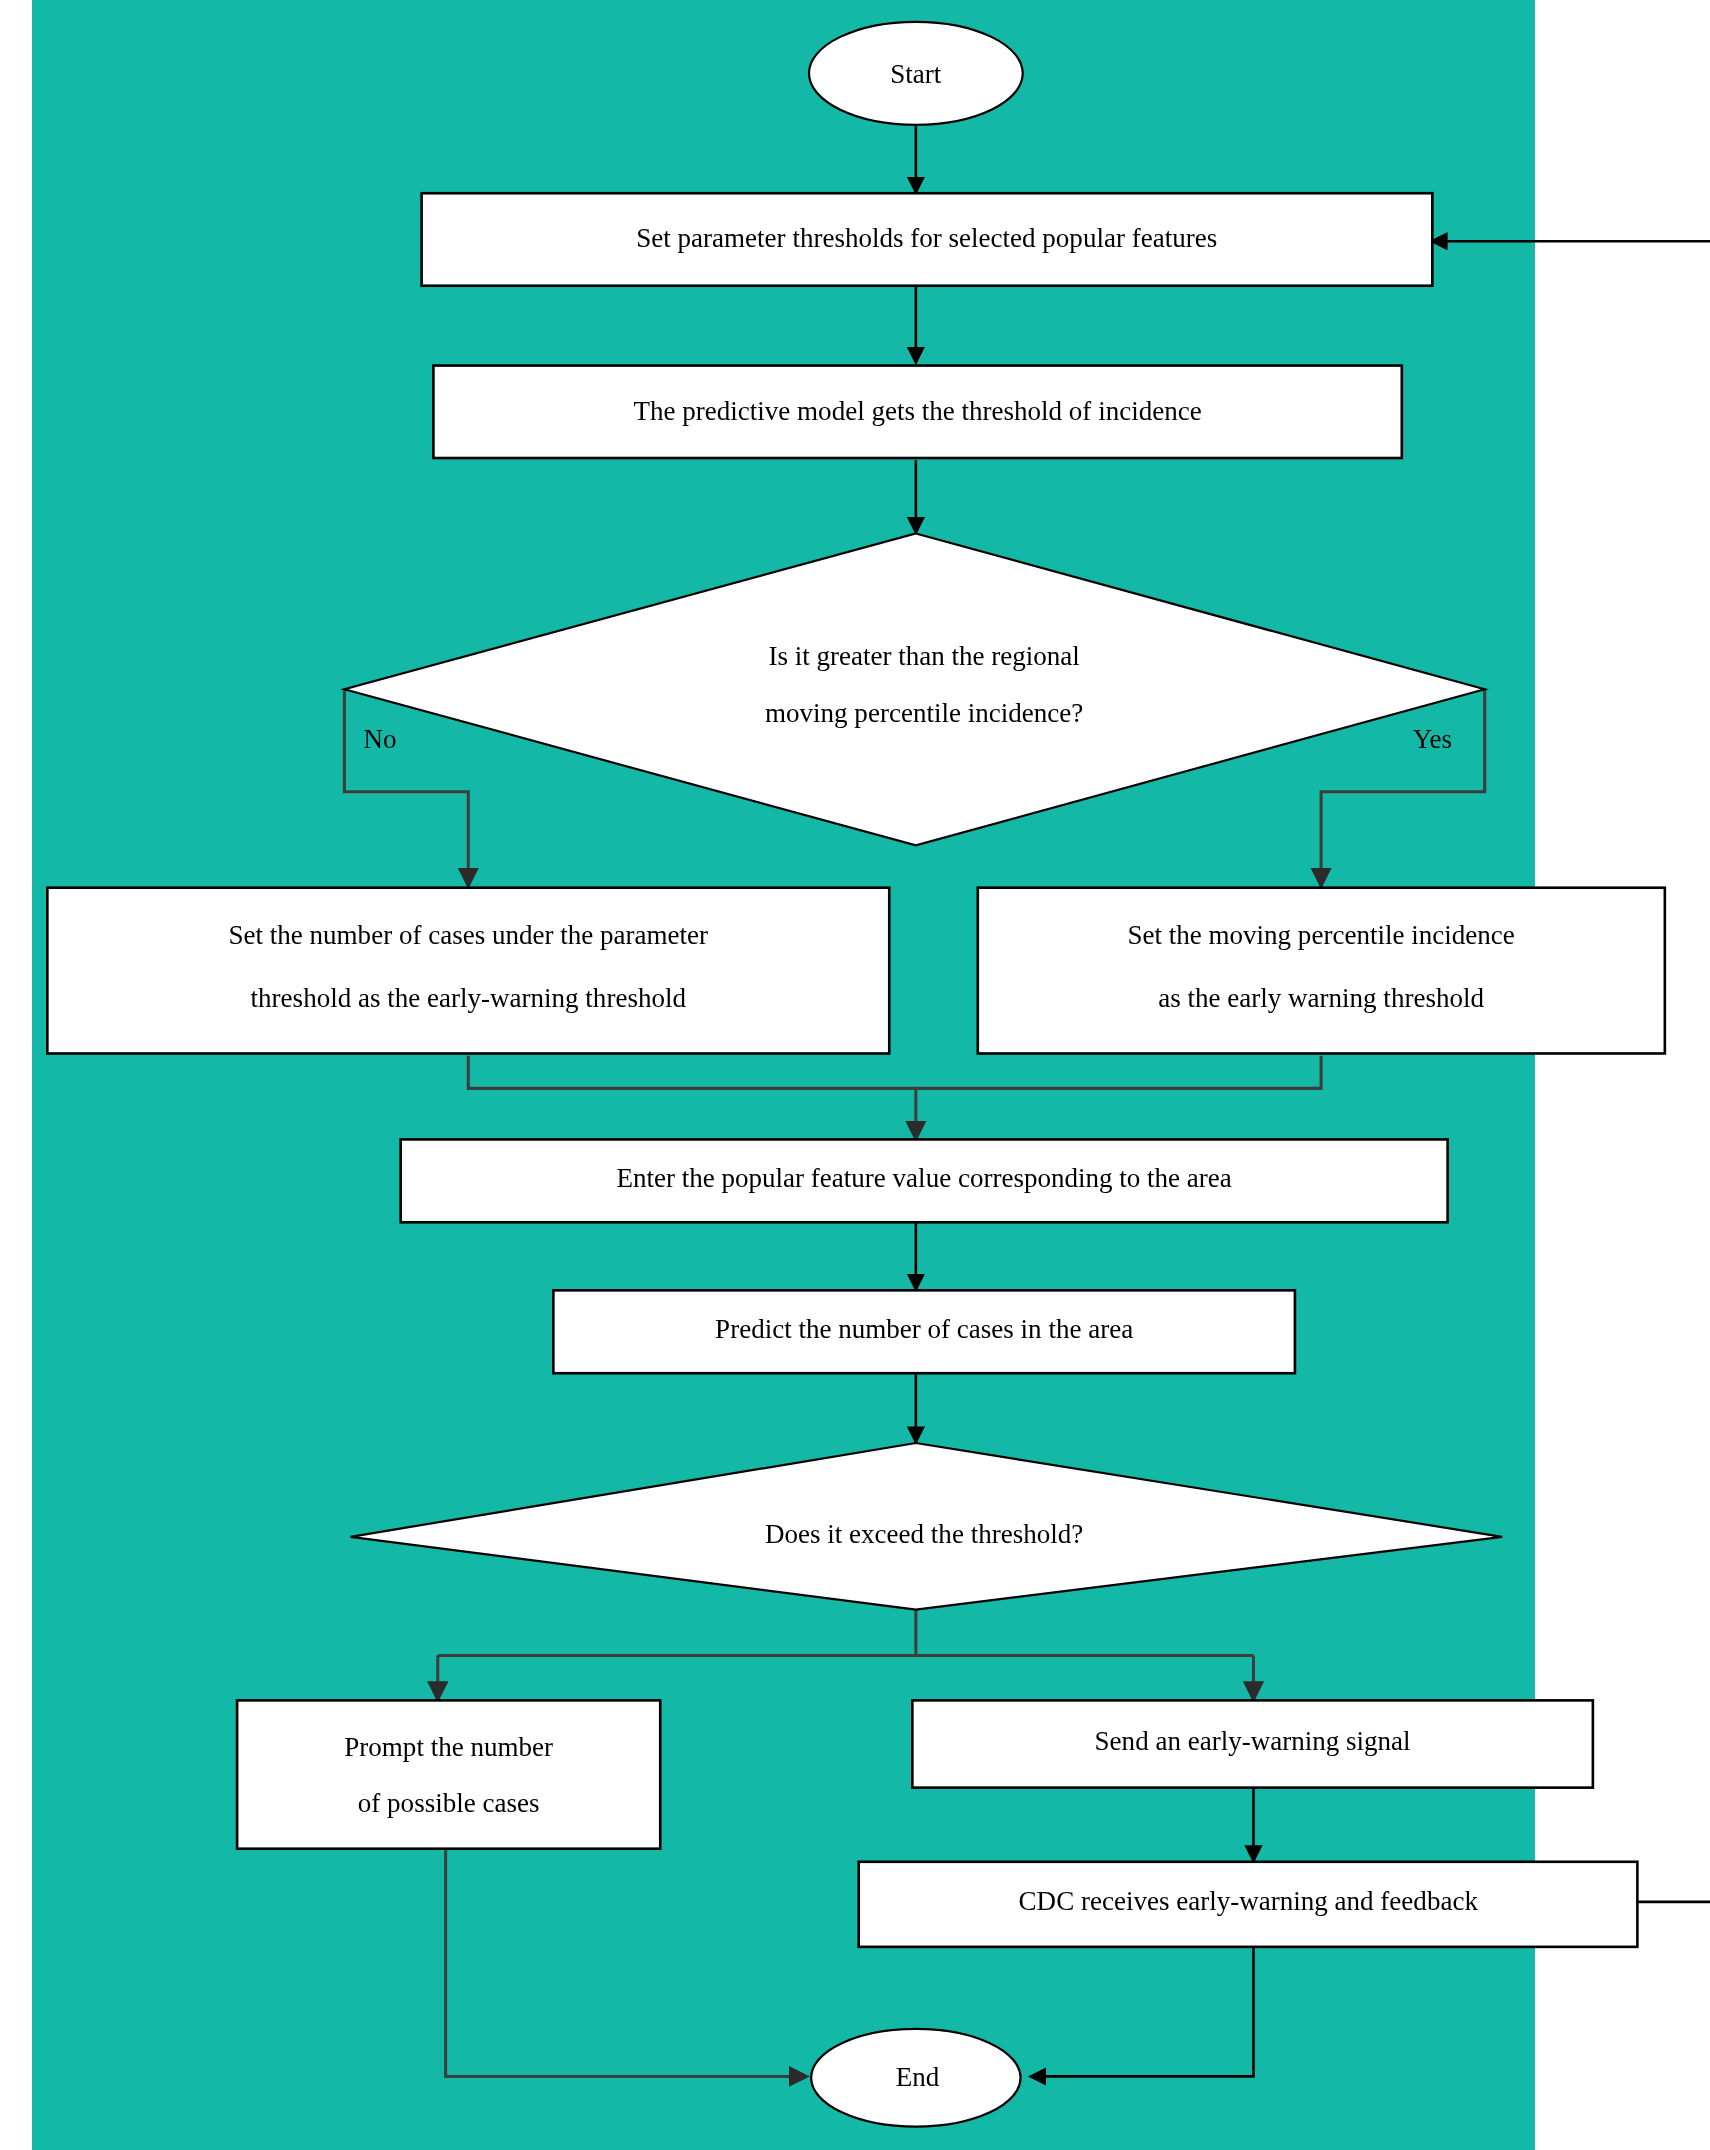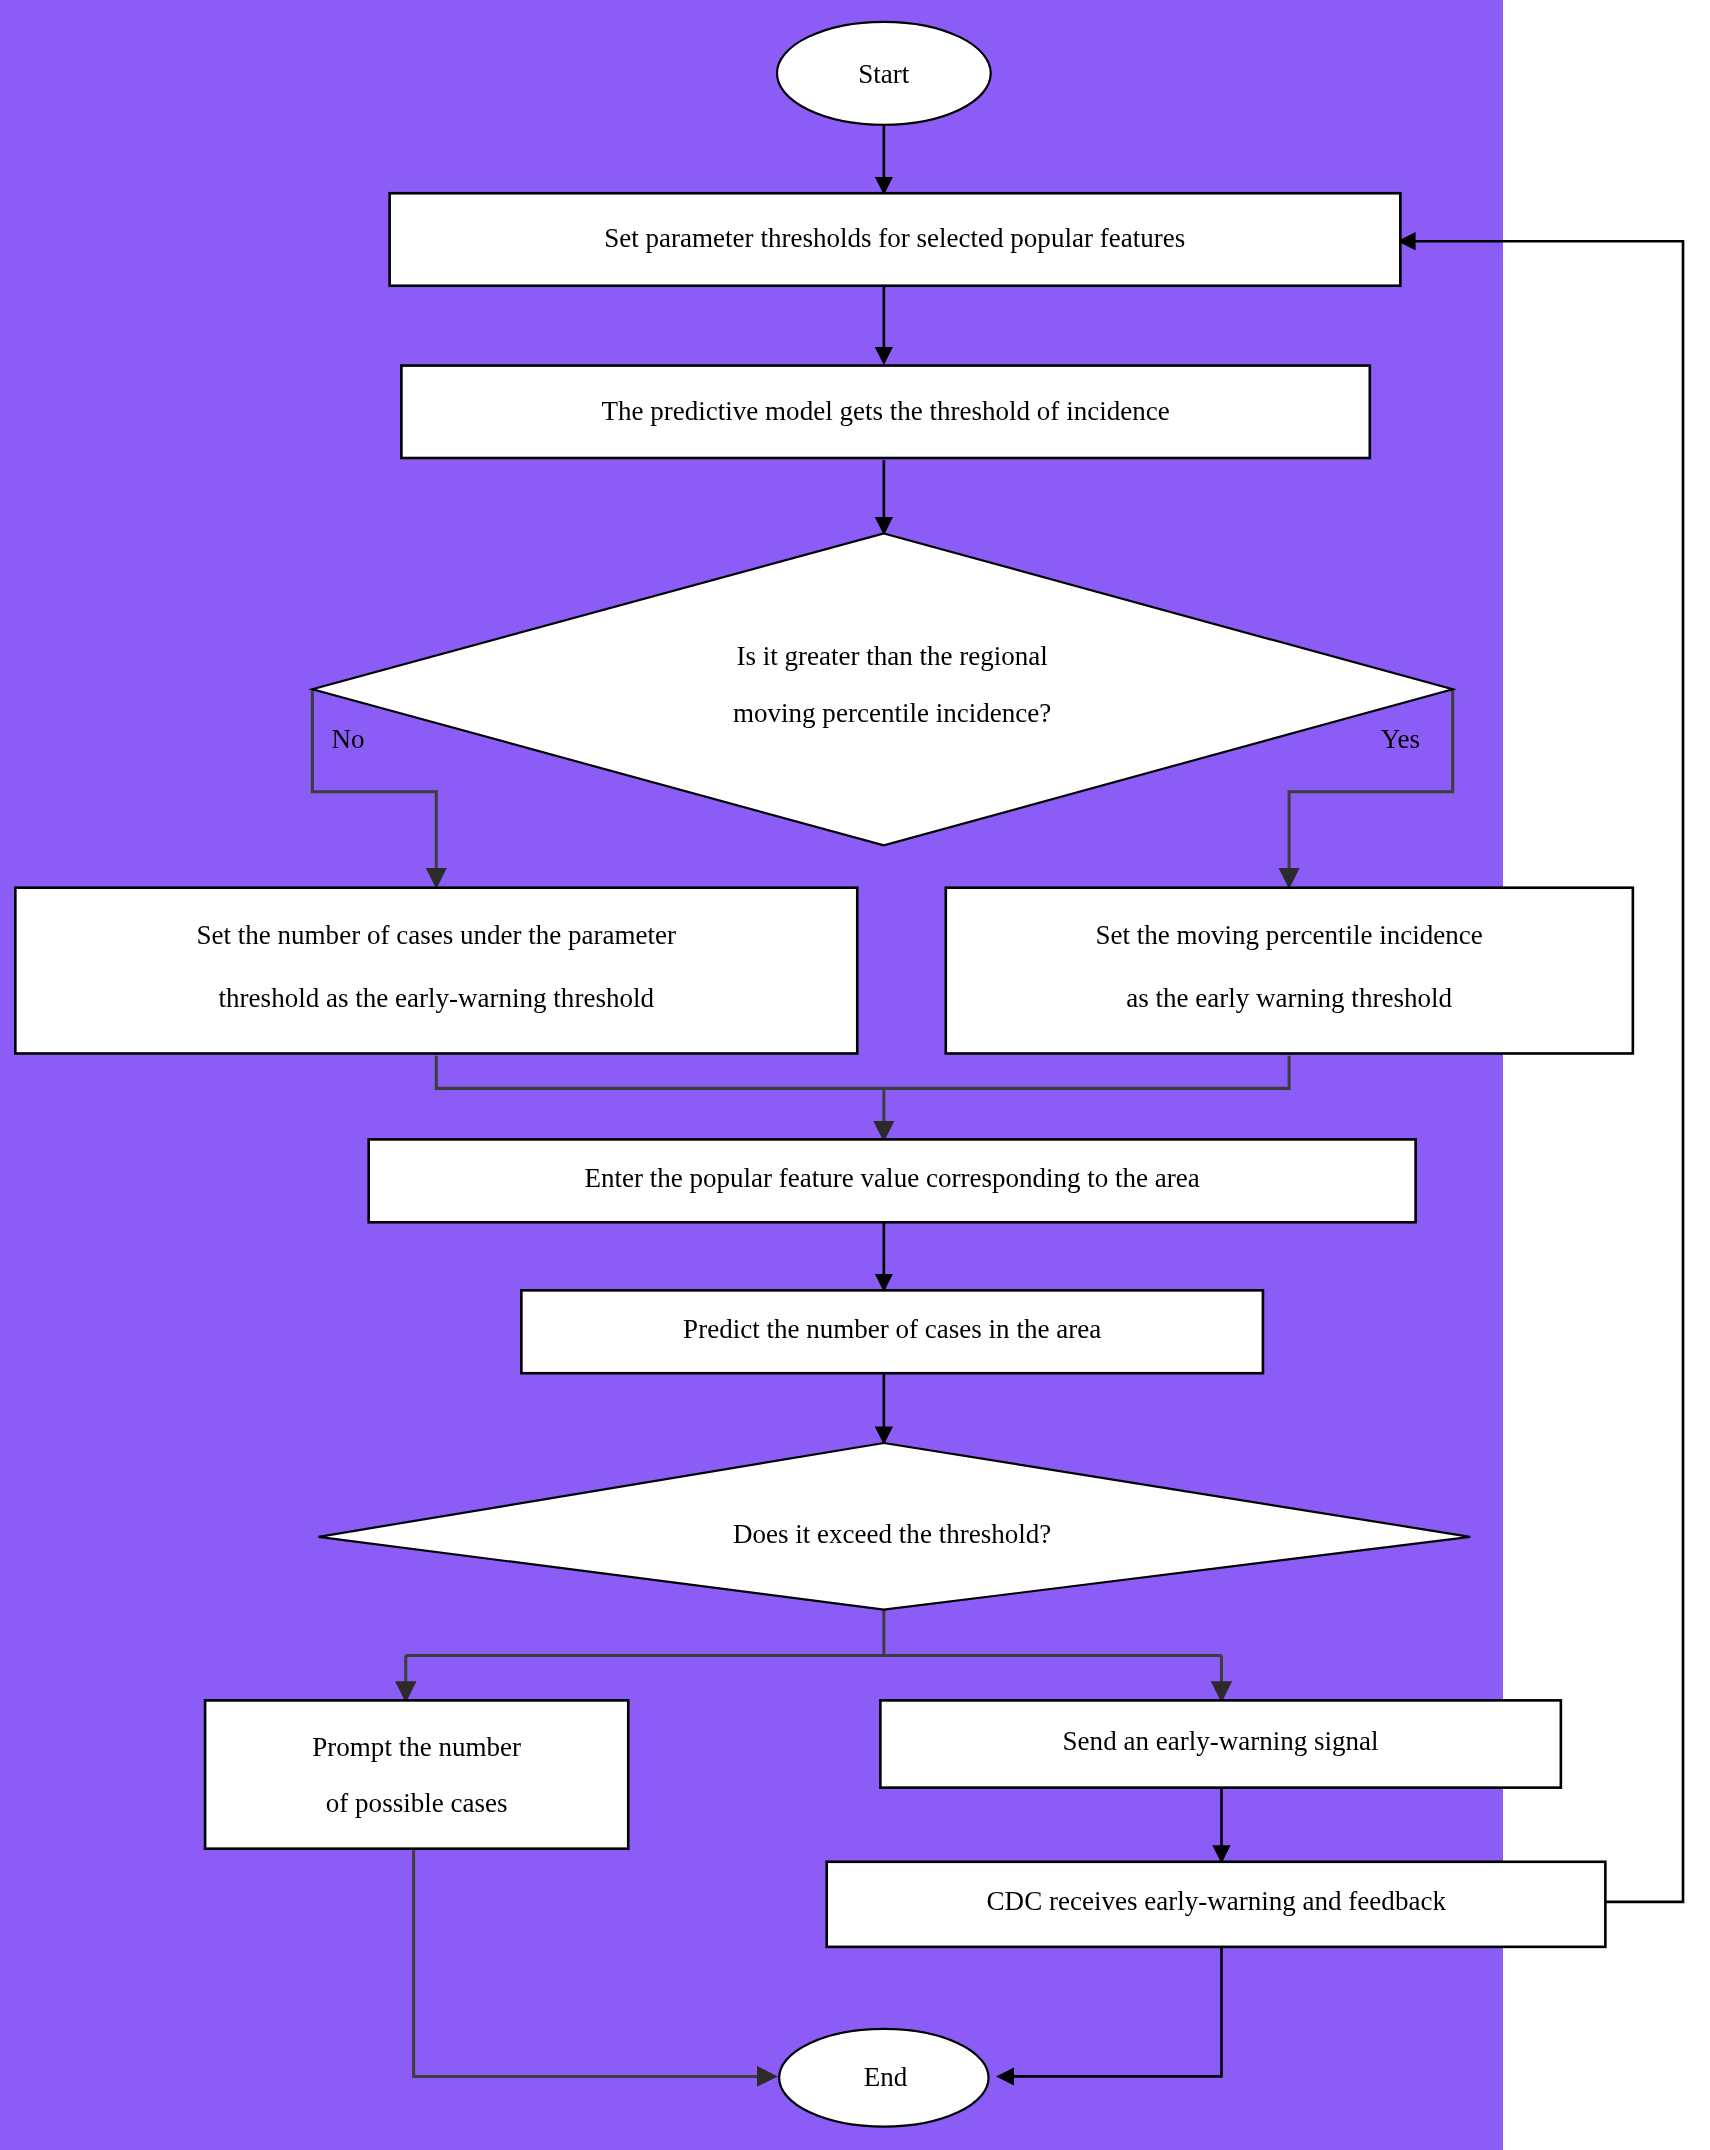--- a/index.html
+++ b/index.html
@@ -9,21 +9,22 @@
   }
   body {
     width: 1711px;
     height: 2151px;
     font-family: "Liberation Serif", "DejaVu Serif", serif;
   }
   #flowchart-root {
     position: relative;
     width: 1503px;
     height: 2151px;
-    background: #8b5cf6;
+    background: #14b8a6;
+    margin-left: 32px;
   }
   svg.fc {
     display: block;
     width: 1711px;
     height: 2151px;
   }
   .node-shape {
     fill: #ffffff;
     stroke: #000000;
     stroke-width: 6;

